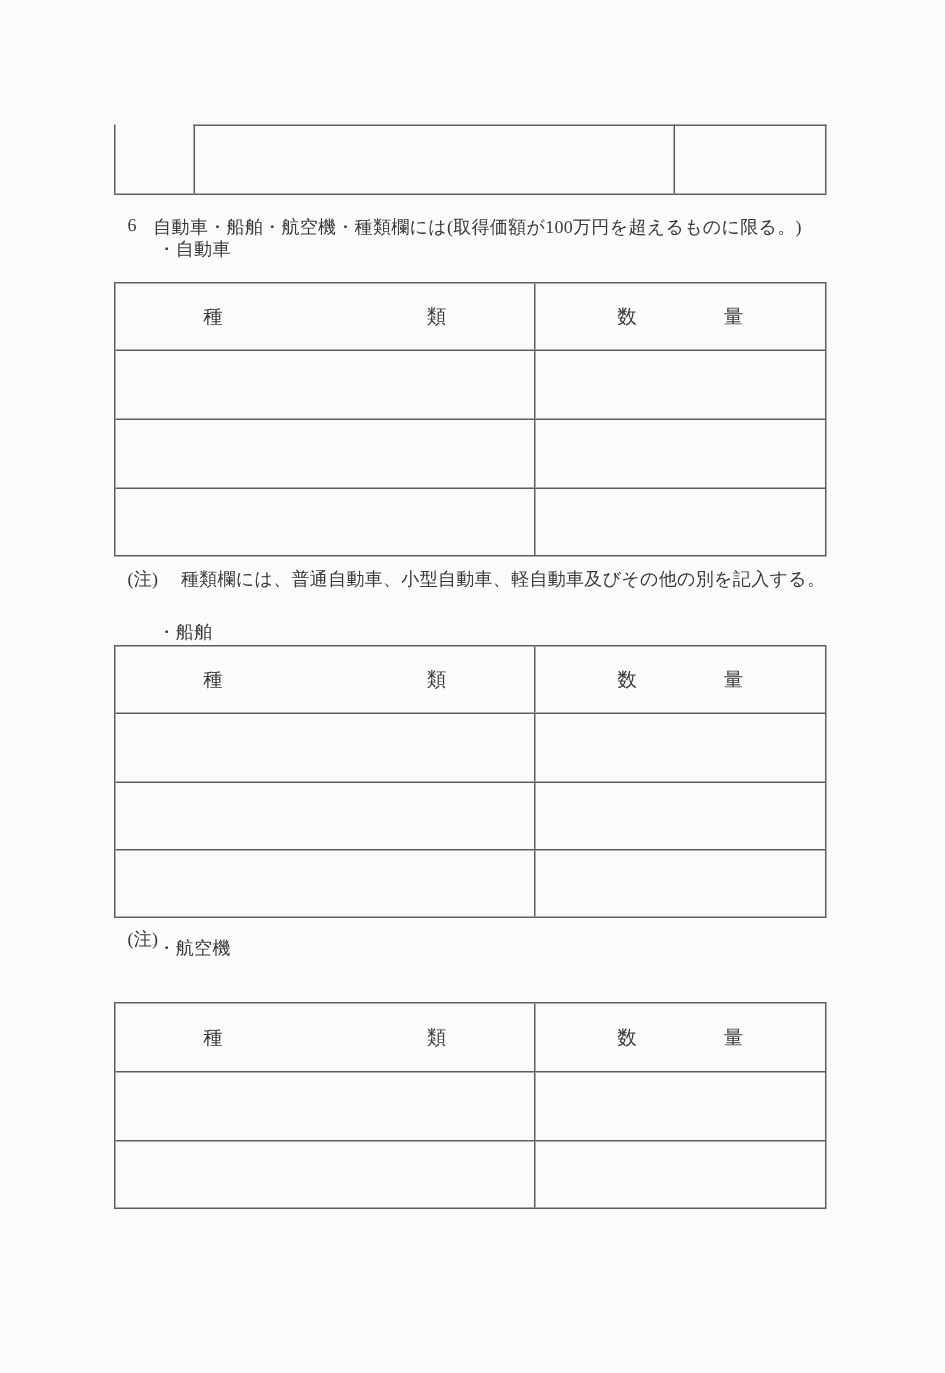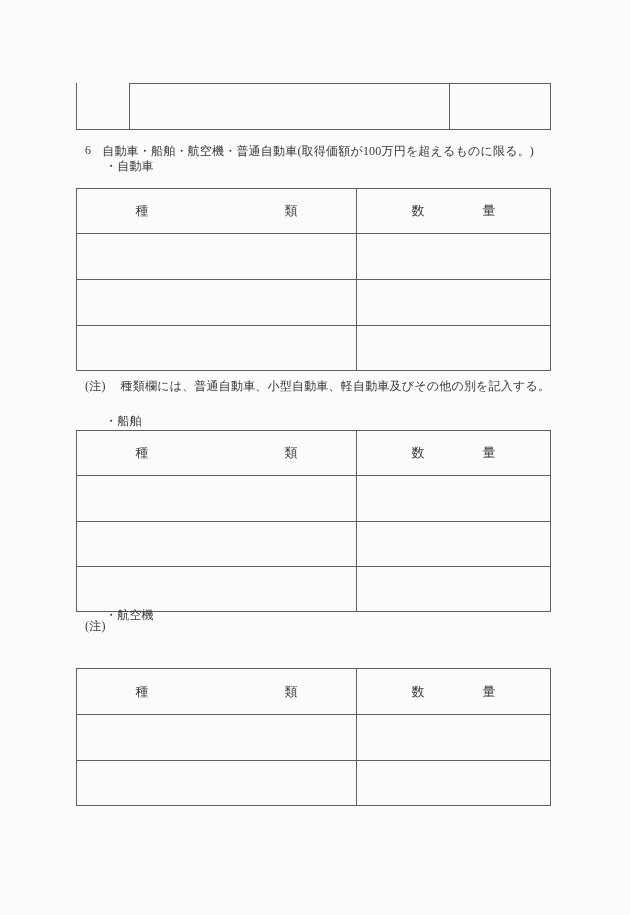--- a/index.html
+++ b/index.html
@@ -97,21 +97,21 @@
 <div class="page">
 
   <div class="top-fragment">
     <div class="cell-a"></div>
     <div class="cell-b"></div>
     <div class="cell-c"></div>
   </div>
 
   <div class="section-heading">
     <span class="num">6</span>
-    <span>自動車・船舶・航空機・普通自動車(取得価額が100万円を超えるものに限る。)</span>
+    <span>自動車・船舶・航空機・種類欄には(取得価額が100万円を超えるものに限る。)</span>
   </div>
 
   <div class="sub-label" style="top:158px">・自動車</div>
 
   <div class="jtable" style="top:188px">
     <div class="jrow hdr" style="height:44px">
       <div class="jcell-l">
         <span>種</span>
         <span>類</span>
       </div>
@@ -163,21 +163,21 @@
     <div class="jrow" style="height:45px">
       <div class="jcell-l"></div>
       <div class="jcell-r"></div>
     </div>
   </div>
 
   <div class="note" style="top:618px">
     <span class="note-label">(注)</span>
   </div>
 
-  <div class="sub-label" style="top:607px">・航空機</div>
+  <div class="sub-label" style="top:624px">・航空機</div>
 
   <div class="jtable" style="top:668px">
     <div class="jrow hdr" style="height:45px">
       <div class="jcell-l">
         <span>種</span>
         <span>類</span>
       </div>
       <div class="jcell-r">
         <span>数</span>
         <span>量</span>

